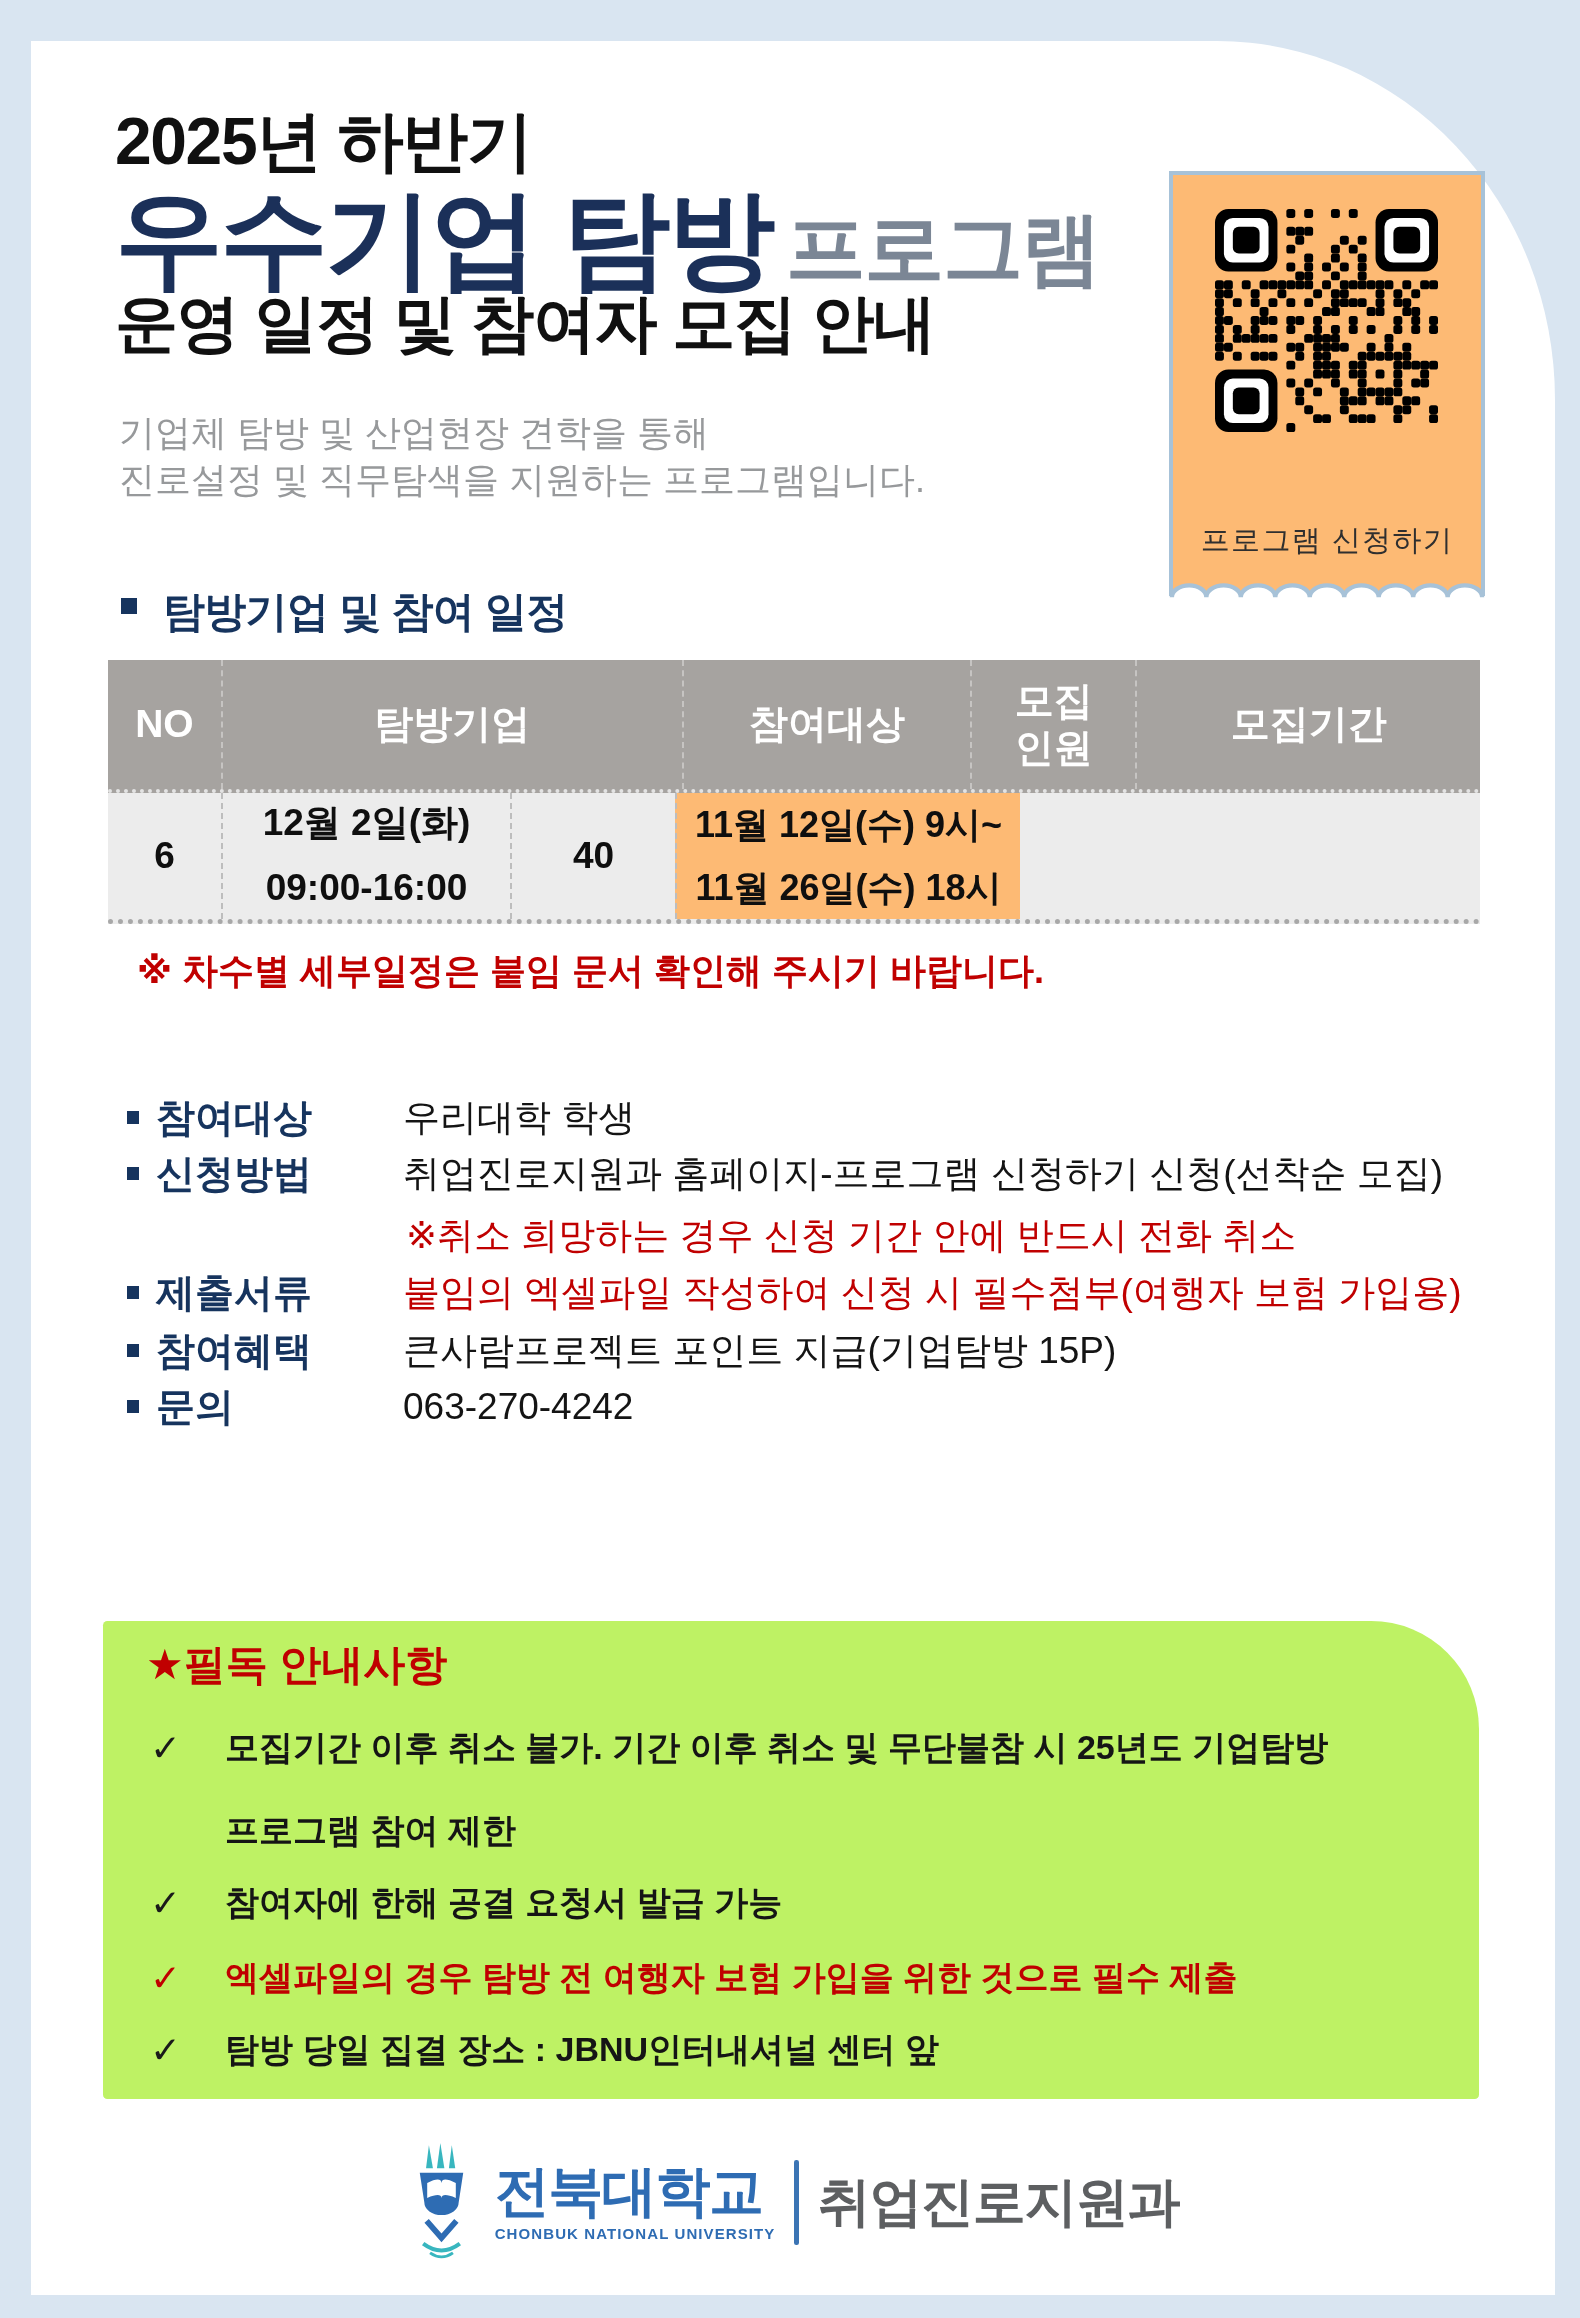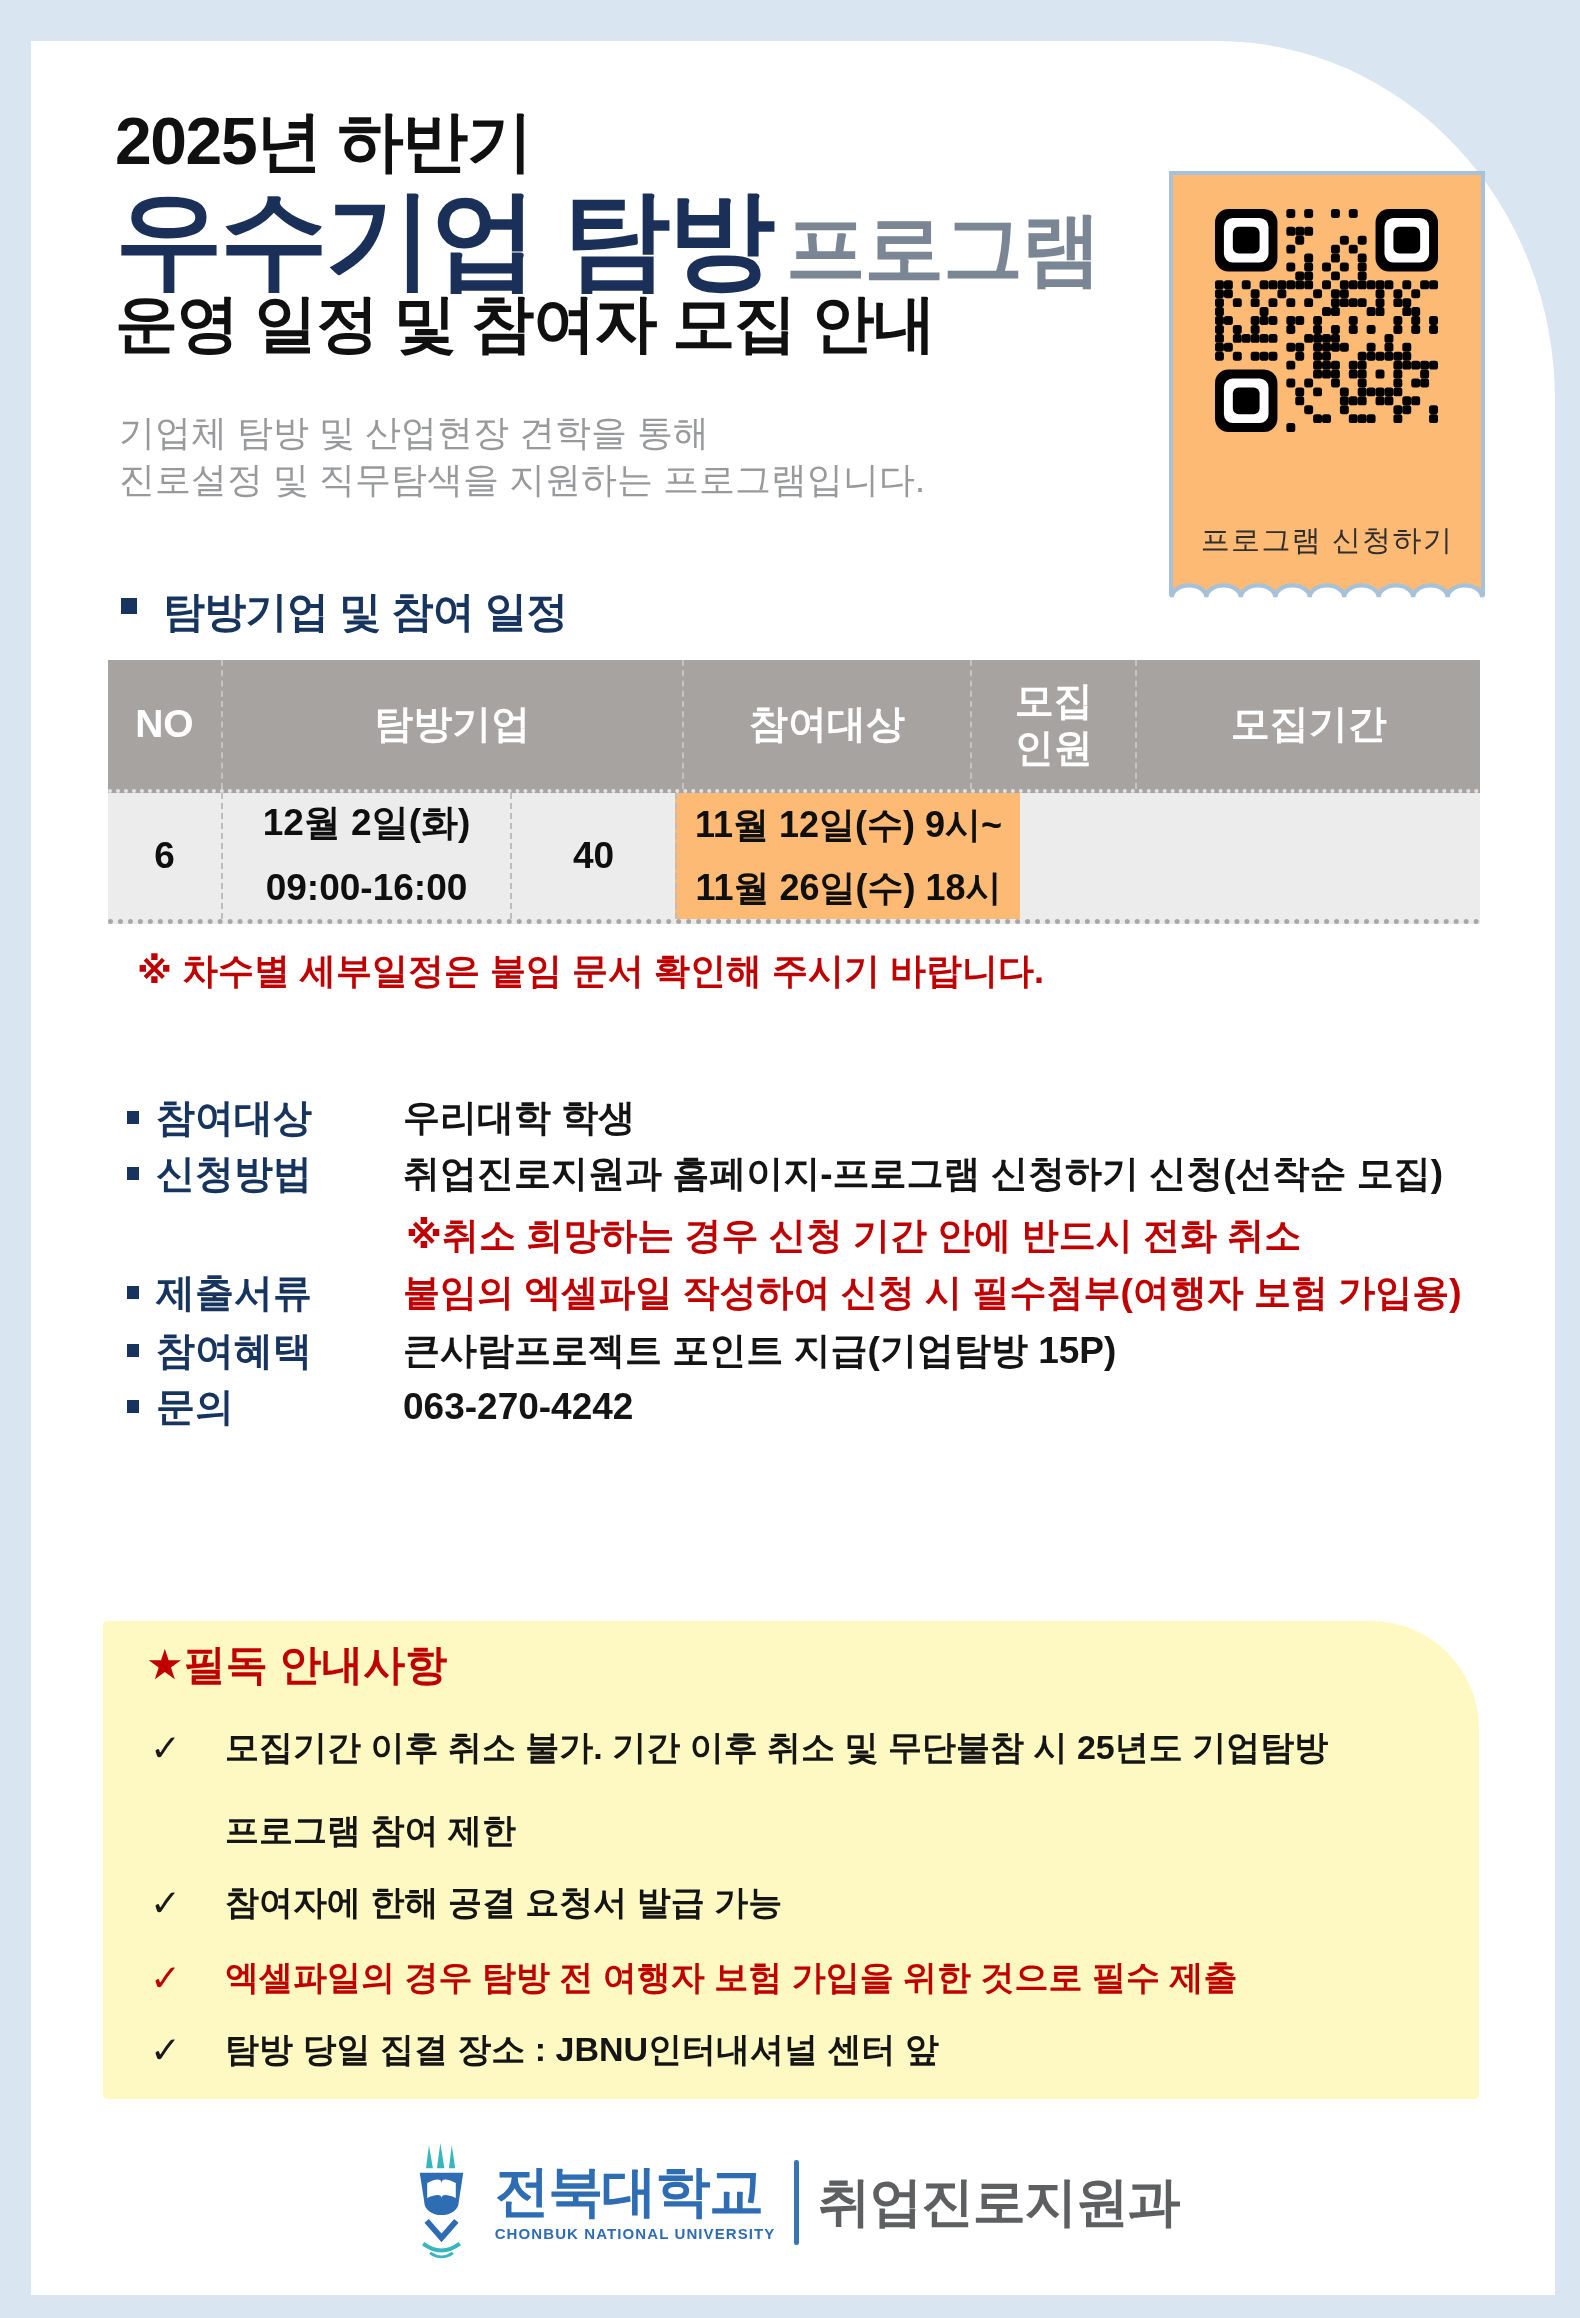--- a/index.html
+++ b/index.html
@@ -40,25 +40,25 @@
   .tbody .cell + .cell{border-left:2.9px dashed #bdbdbd;}
   .c0{width:113px;} .c1{width:461px;} .c2{width:289px;} .c3{width:165px;} .c4{width:345px;}
   .tbody .c4{background:#fdba74;font-size:36px;}
   .table-note{left:106px;top:906px;font-size:36px;font-weight:700;color:#c00000;}
 
   
   .info-row{position:absolute;left:0;height:57px;display:flex;align-items:center;}
   .info-bullet{position:absolute;left:96px;width:12.2px;height:12.2px;background:#16345e;}
   .info-label{position:absolute;left:125px;width:160px;display:inline-block;font-size:39px;
               font-weight:700;color:#16345e;text-align:justify;text-align-last:justify;}
-  .info-value{position:absolute;left:372px;font-size:37px;font-weight:700;color:#141414;white-space:nowrap;}
+  .info-value{position:absolute;left:372px;font-size:37px;font-weight:400;color:#141414;white-space:nowrap;}
   .red{color:#c00000 !important;}
 
   
-  .notice{position:absolute;left:72px;top:1580px;width:1376px;height:478px;background:#fef9c3;
+  .notice{position:absolute;left:72px;top:1580px;width:1376px;height:478px;background:#bef264;
           border-radius:4.3px 108px 4.3px 4.3px;}
   .notice-title{position:absolute;left:43px;top:16px;font-size:42px;font-weight:800;color:#c00000;white-space:nowrap;}
   .n-row{position:absolute;height:50px;display:flex;align-items:center;white-space:nowrap;}
   .n-check{position:absolute;left:47px;font-size:37px;color:#1a1a1a;font-weight:500;}
   .n-text{position:absolute;left:122px;font-size:34px;font-weight:600;color:#151515;}
 
   
   .footer{position:absolute;left:0;top:2102px;width:100%;display:flex;justify-content:center;
           align-items:center;gap:18.7px;}
   .uni-block{display:flex;flex-direction:column;align-items:flex-start;}

